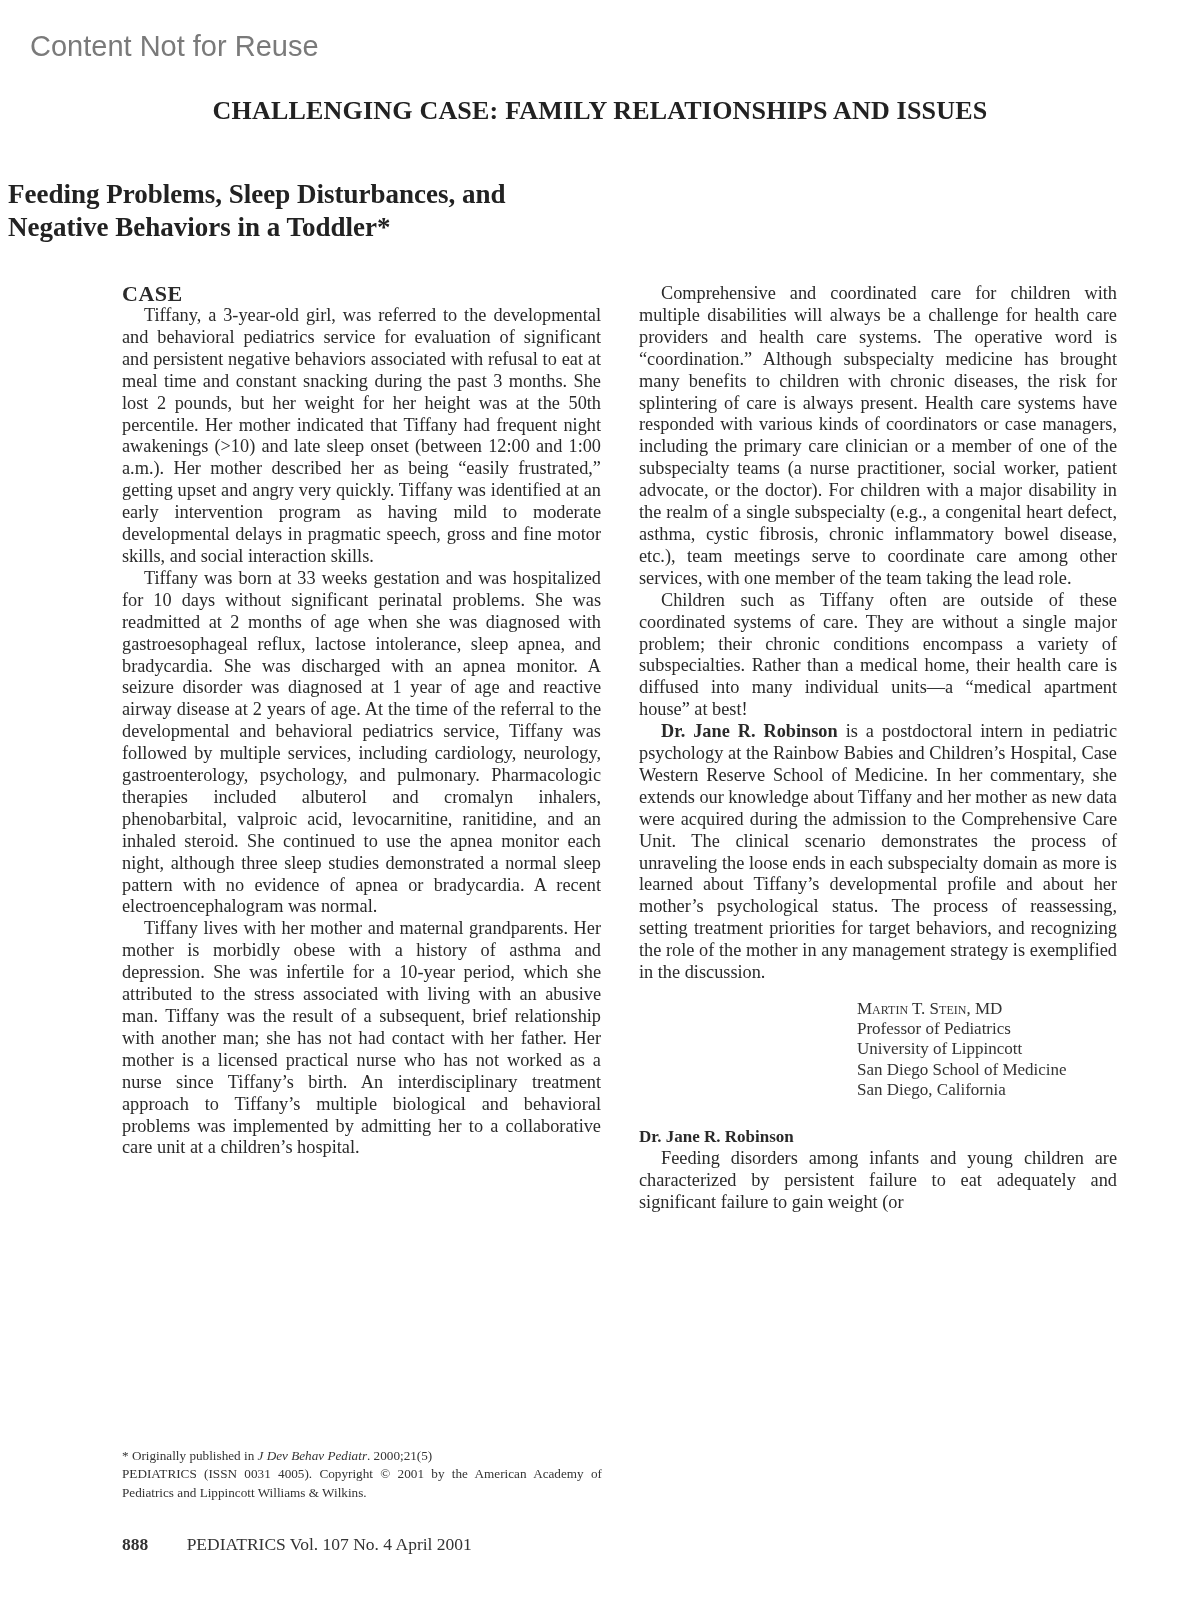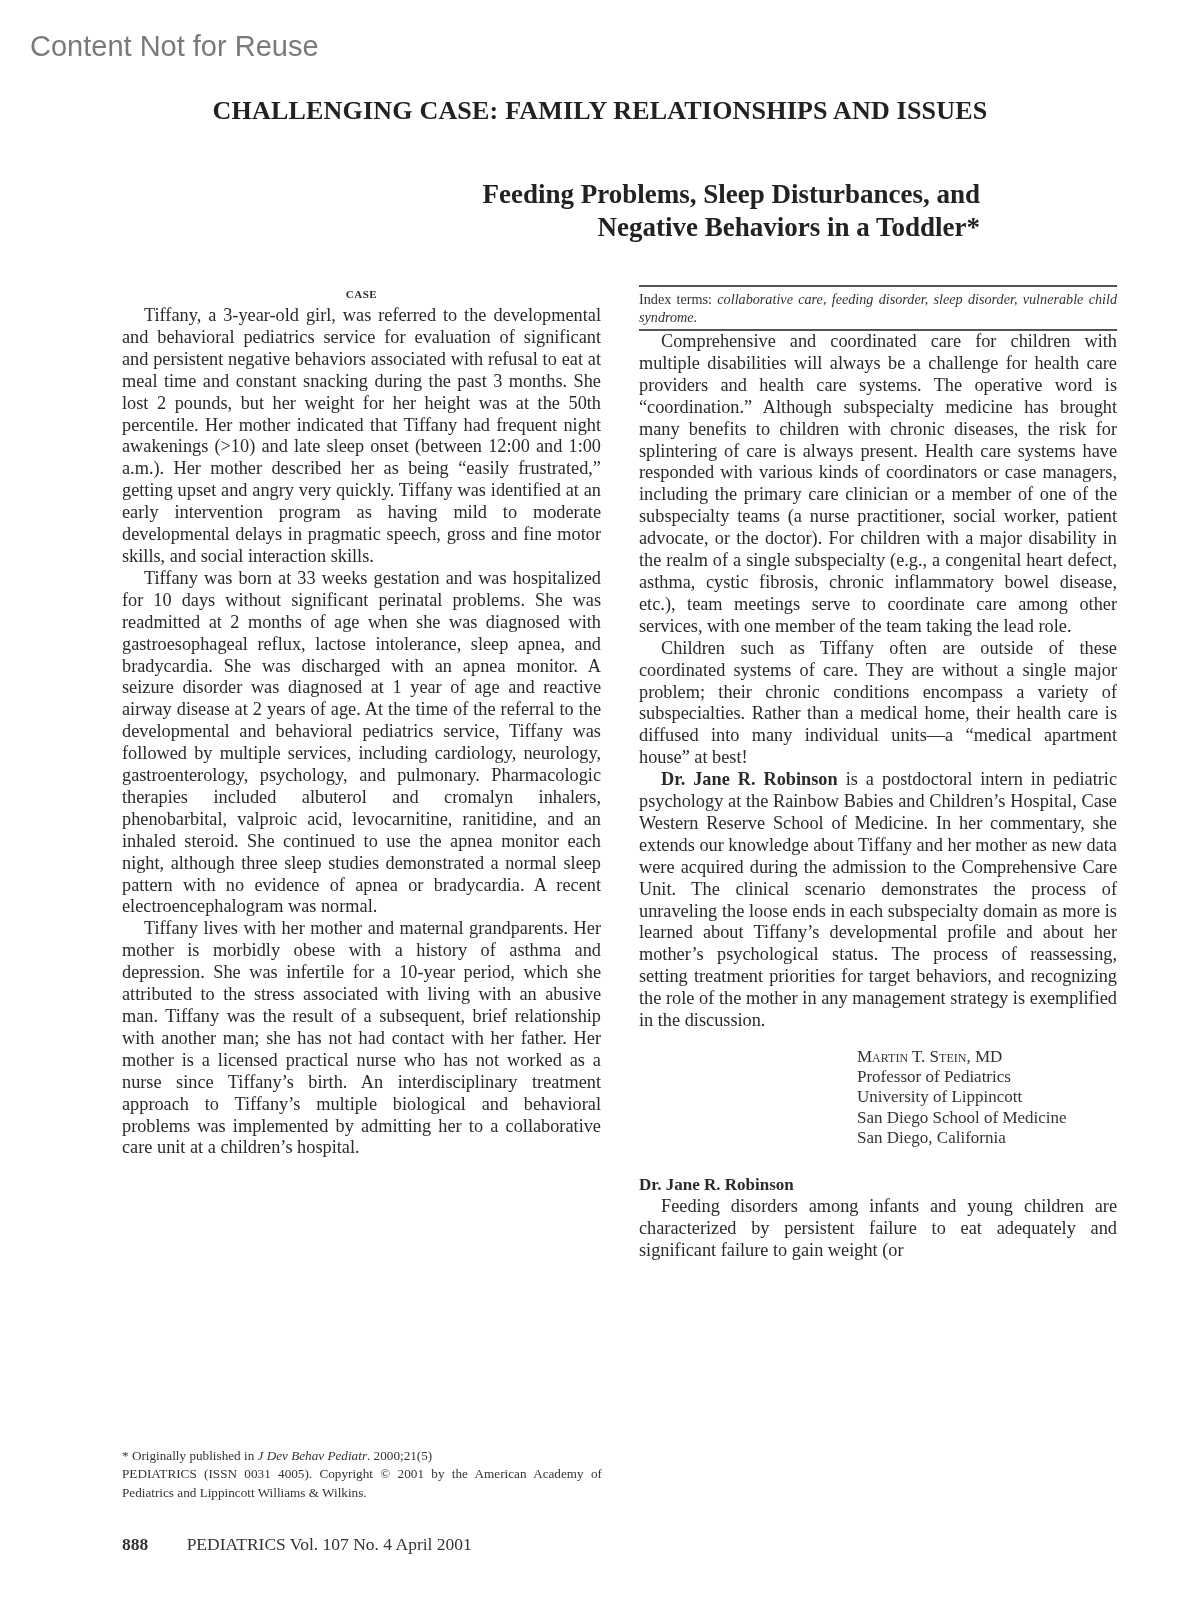--- a/index.html
+++ b/index.html
@@ -9,33 +9,33 @@
     .watermark {
       position: absolute; left: 30px; top: 30px;
       font-family: "Liberation Sans", "DejaVu Sans", sans-serif;
       font-size: 29px; color: #7a7a7a; letter-spacing: 0px;
     }
     .section-heading {
       position: absolute; left: 0; width: 1200px; top: 96px; text-align: center;
       font-weight: bold; font-size: 26px; letter-spacing: 0.2px; color: #222;
     }
     .article-title {
-      position: absolute; left: 0; width: 980px; top: 178px; text-align: right;
+      position: absolute; left: 0; width: 980px; top: 178px; text-align: left;
       font-weight: bold; font-size: 27px; line-height: 33px; color: #222; padding-left: 8px;
     }
 
     .col {
       position: absolute; top: 283px; width: 479px;
       font-size: 18.3px; line-height: 21.9px; text-align: justify; hyphens: manual;
       color: #2a2a2a;
     }
     .col-left { left: 122px; }
     .col-right { left: 639px; width: 478px; }
 
-    .case-heading { text-align: center; font-weight: bold; font-size: 11px; line-height: 22px; letter-spacing: 0.5px; }
+    .case-heading { text-align: left; font-weight: bold; font-size: 22px; line-height: 22px; letter-spacing: 0.5px; }
     .para { text-indent: 22px; }
 
     .index-box {
       border-top: 2px solid #555; border-bottom: 2px solid #555;
       padding: 3px 0 3px 0; margin-top: 2px;
       font-size: 14.2px; line-height: 18px; text-align: justify; color: #333;
     }
     .index-box i { font-style: italic; }
 
     .author-head { font-weight: bold; font-size: 17px; line-height: 22px; margin-top: 30px; }
@@ -82,23 +82,20 @@
   <div><span>* Originally published in </span><i>J Dev Behav Pediatr</i><span>. 2000;21(5)</span></div>
   <div>PEDIATRICS (ISSN 0031 4005). Copyright © 2001 by the American Acad­emy of Pediatrics and Lippincott Williams &amp; Wilkins.</div>
 </div>
 
 <div class="page-footer">
   <span class="page-num">888</span>
   <span>PEDIATRICS Vol. 107 No. 4 April 2001</span>
 </div>
 
 <div class="col col-right">
-  <div class="index-box">
-    <span>Index terms: </span><i>collaborative care, feeding disorder, sleep disorder, vulner­able child syndrome.</i>
-  </div>
 
   <p class="para">Comprehensive and coordinated care for children with multiple disabilities will always be a challenge for health care providers and health care systems. The operative word is “coordination.” Although sub­specialty medicine has brought many benefits to chil­dren with chronic diseases, the risk for splintering of care is always present. Health care systems have responded with various kinds of coordinators or case managers, including the primary care clinician or a member of one of the subspecialty teams (a nurse practitioner, social worker, patient advocate, or the doctor). For children with a major disability in the realm of a single subspecialty (e.g., a congenital heart defect, asthma, cystic fibrosis, chronic inflammatory bowel disease, etc.), team meetings serve to coordi­nate care among other services, with one member of the team taking the lead role.</p>
   <p class="para">Children such as Tiffany often are outside of these coordinated systems of care. They are without a sin­gle major problem; their chronic conditions encom­pass a variety of subspecialties. Rather than a medi­cal home, their health care is diffused into many individual units—a “medical apartment house” at best!</p>
   <p class="para"><b>Dr. Jane R. Robinson</b><span> is a postdoctoral intern in pediatric psychology at the Rainbow Babies and Children’s Hospital, Case Western Reserve School of Medicine. In her commentary, she extends our knowledge about Tiffany and her mother as new data were acquired during the admission to the Comprehensive Care Unit. The clinical scenario demonstrates the process of unraveling the loose ends in each subspecialty domain as more is learned about Tiffany’s developmental profile and about her mother’s psychological status. The process of reas­sessing, setting treatment priorities for target behav­iors, and recognizing the role of the mother in any management strategy is exemplified in the discus­sion.</span></p>
 
   <div class="signature">
     <div><span class="smallcaps">Martin T. Stein</span><span>, MD</span></div>
     <div>Professor of Pediatrics</div>
     <div>University of Lippincott</div>
     <div>San Diego School of Medicine</div>

